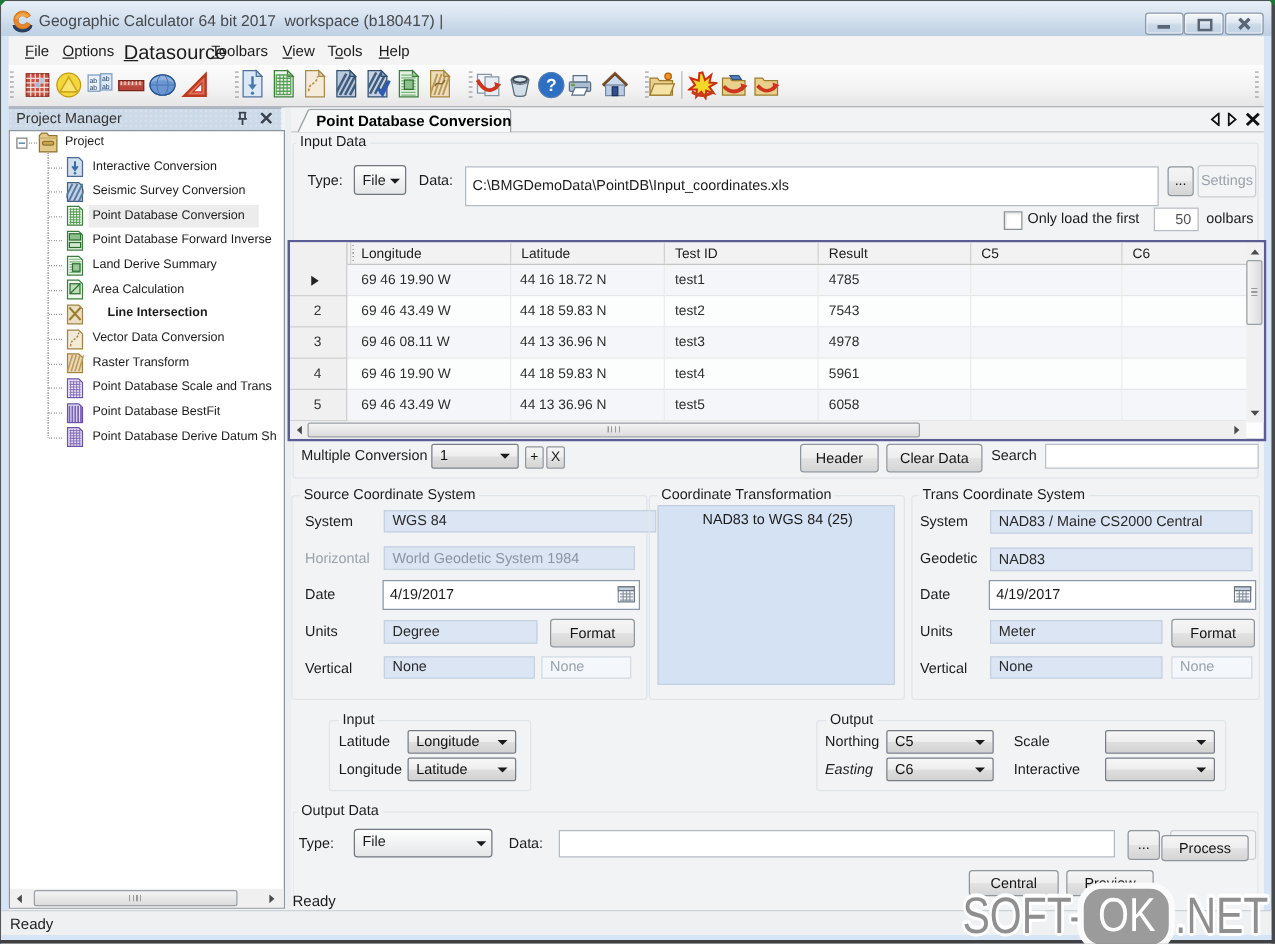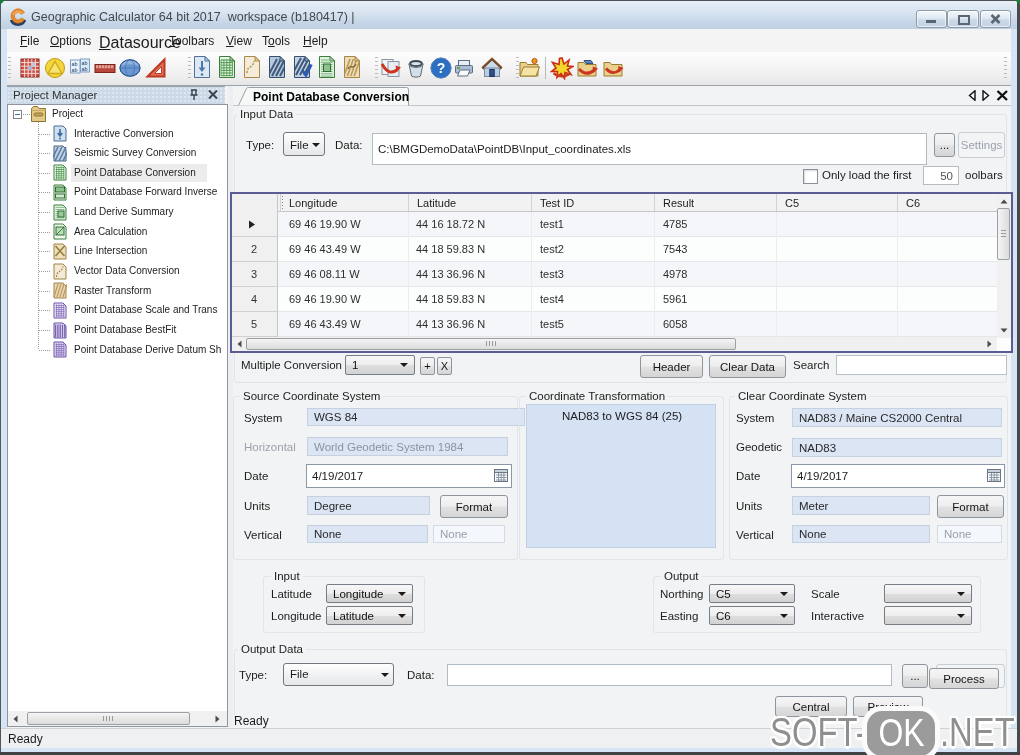--- a/index.html
+++ b/index.html
@@ -330,21 +330,21 @@
       <path d="M1 1 h9 l3 3 v12 h-12 z" fill="#f0f8f0" stroke="#3c7e3c"></path>
       <rect x="3" y="4" width="8" height="8" fill="#bcdcbc" stroke="#2f6e2f"></rect>
       <path d="M3 12 L11 4" stroke="#2f6e2f" stroke-width="0.9"></path>
     </svg>
 <div class="tree-row" style="left:74px;top:225.8px;">Area Calculation</div>
 <div class="a" style="left:39px;top:251px;width:12px;height:1px;background-image:repeating-linear-gradient(90deg,#9a9a9a 0 1px,rgba(0,0,0,0) 1px 2px);"></div>
 <svg class="a" style="left:53px;top:242.9px" width="14" height="17" viewBox="0 0 14 17">
       <path d="M1 1 h9 l3 3 v12 h-12 z" fill="#ecdfc0" stroke="#a08343"></path>
       <path d="M2.5 3 L11.5 13 M11.5 3 L2.5 13" stroke="#9a7c34" stroke-width="1.6"></path>
     </svg>
-<div class="tree-row" style="left:74px;top:245.4px;">Line Intersection</div>
+<div class="tree-row" style="left:86px;top:245.4px;font-weight:bold;">Line Intersection</div>
 <div class="a" style="left:39px;top:271px;width:12px;height:1px;background-image:repeating-linear-gradient(90deg,#9a9a9a 0 1px,rgba(0,0,0,0) 1px 2px);"></div>
 <svg class="a" style="left:53px;top:262.5px" width="14" height="17" viewBox="0 0 14 17">
       <path d="M1 1 h9 l3 3 v12 h-12 z" fill="#f2ead6" stroke="#a08343"></path>
       <path d="M3.5 14 C3.5 7,9 10,10 3" fill="none" stroke="#a8863e" stroke-width="1.2" stroke-dasharray="1.8 1.2"></path>
     </svg>
 <div class="tree-row" style="left:74px;top:265.0px;">Vector Data Conversion</div>
 <div class="a" style="left:39px;top:291px;width:12px;height:1px;background-image:repeating-linear-gradient(90deg,#9a9a9a 0 1px,rgba(0,0,0,0) 1px 2px);"></div>
 <svg class="a" style="left:53px;top:282.2px" width="14" height="17" viewBox="0 0 14 17">
       <path d="M1 1 h9 l3 3 v12 h-12 z" fill="#ead9b8" stroke="#a08343"></path>
       <line x1="1" y1="15" x2="5" y2="2" stroke="#bb9a58" stroke-width="1.2"></line>
@@ -536,21 +536,21 @@
 <div class="bluefield" style="left:307px;top:496px;width:123px;height:19px;">Degree</div>
 <div class="btn" style="left:440px;top:495px;width:66px;height:21px;">Format</div>
 <div class="lbl" style="left:244px;top:529px;">Vertical</div>
 <div class="bluefield" style="left:307px;top:525px;width:121px;height:18px;">None</div>
 <div class="disfield" style="left:433px;top:525px;width:72px;height:18px;">None</div>
 <div class="gbox" style="left:519px;top:396px;width:203px;height:162px;"></div>
 <div class="glbl" style="left:526px;top:390px;">Coordinate Transformation</div>
 <div class="a" style="left:526px;top:404px;width:190px;height:144px;background:#d5e2f4;border:1px solid #c2cfe0;box-sizing:border-box;"></div>
 <div class="lbl" style="left:562px;top:410px;">NAD83 to WGS 84 (25)</div>
 <div class="gbox" style="left:729px;top:396px;width:277px;height:162px;"></div>
-<div class="glbl" style="left:735px;top:390px;">Clear Coordinate System</div>
+<div class="glbl" style="left:735px;top:390px;">Trans Coordinate System</div>
 <div class="lbl" style="left:736px;top:412px;">System</div>
 <div class="bluefield" style="left:792px;top:408px;width:210px;height:19px;">NAD83 / Maine CS2000 Central</div>
 <div class="lbl" style="left:736px;top:441px;">Geodetic</div>
 <div class="bluefield" style="left:792px;top:438px;width:210px;height:19px;">NAD83</div>
 <div class="lbl" style="left:736px;top:470px;">Date</div>
 <div class="tfield" style="left:791px;top:464px;width:214px;height:24px;border-color:#8a98a8;">4/19/2017</div>
 <svg class="a" style="left:987px;top:468px" width="15" height="15" viewBox="0 0 15 15">
     <rect x="0.5" y="1.5" width="13" height="12" fill="#fafbfc" stroke="#6a7684"></rect>
     <rect x="0.5" y="1.5" width="13" height="3" fill="#c8d2dc" stroke="#6a7684"></rect>
     <g stroke="#8a96a4">
@@ -575,21 +575,21 @@
 <div class="lbl" style="left:271px;top:610px;">Longitude</div>
 <div class="combo" style="left:326px;top:606px;width:87px;height:19px;">Latitude<span class="arr"></span></div>
 <div class="gbox" style="left:653px;top:576px;width:326px;height:55px;"></div>
 <div class="glbl" style="left:661px;top:570px;">Output</div>
 <div class="lbl" style="left:660px;top:588px;">Northing</div>
 <div class="combo" style="left:709px;top:584px;width:86px;height:19px;">C5<span class="arr"></span></div>
 <div class="lbl" style="left:811px;top:588px;">Scale</div>
 <div class="combo" style="left:884px;top:584px;width:88px;height:19px;">
     <span class="arr"></span>
   </div>
-<div class="lbl" style="left:660px;top:610px;">Easting</div>
+<div class="lbl" style="left:660px;top:610px;font-style:italic;">Easting</div>
 <div class="combo" style="left:709px;top:606px;width:86px;height:19px;">C6<span class="arr"></span></div>
 <div class="lbl" style="left:811px;top:610px;">Interactive</div>
 <div class="combo" style="left:884px;top:606px;width:88px;height:19px;">
     <span class="arr"></span>
   </div>
 <div class="gbox" style="left:234px;top:649px;width:771px;height:68px;border-bottom-color:rgba(0,0,0,0);"></div>
 <div class="glbl" style="left:238px;top:643px;">Output Data</div>
 <div class="lbl" style="left:239px;top:669px;">Type:</div>
 <div class="a" style="left:283px;top:663px;width:111px;height:23px;border:1px solid #70777e;border-radius:3px;background:linear-gradient(180deg,#fefefe,#f0f1f2 55%,#e4e6e8);box-sizing:border-box;"></div>
 <div class="lbl" style="left:290px;top:668px;">File</div>

